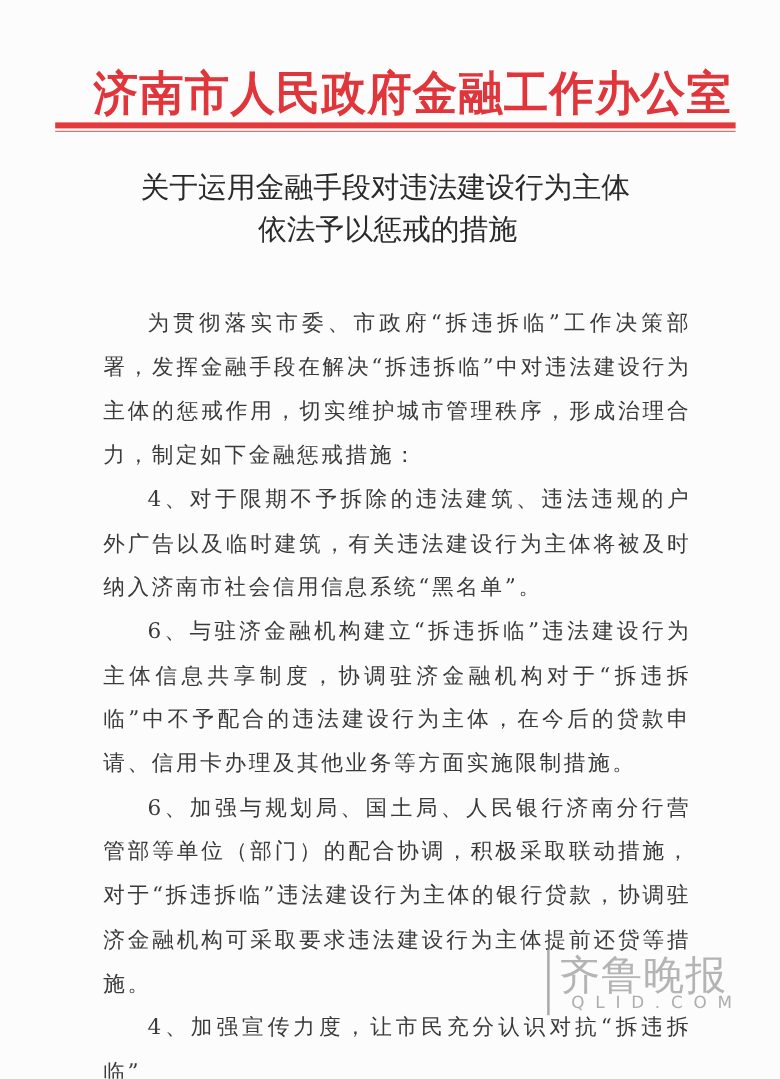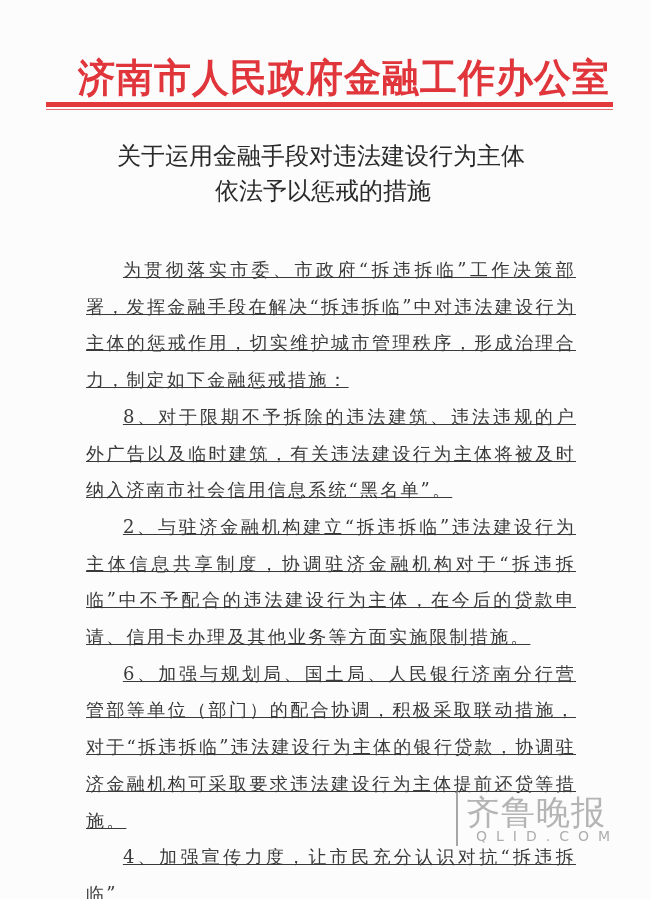--- a/index.html
+++ b/index.html
@@ -75,21 +75,20 @@
       font-family: "DejaVu Serif", "Liberation Serif", serif;
       font-size: 18px;
       line-height: 36.7px;
       letter-spacing: 2.2px;
       text-align: justify;
     }
     .para {
       margin: 0;
       text-indent: 2.05em;
       word-break: break-all;
-      text-decoration: underline;
     }
     .watermark {
       position: absolute;
       left: 290px;
       top: 790px;
       width: 320px;
       height: 60px;
       pointer-events: none;
     }
     .wm-script {
@@ -139,22 +138,22 @@
 
   <div class="letterhead">济南市人民政府金融工作办公室</div>
   <div class="rule-thick"></div>
   <div class="rule-thin"></div>
 
   <div class="doc-title line1">关于运用金融手段对违法建设行为主体</div>
   <div class="doc-title line2">依法予以惩戒的措施</div>
 
   <div class="body-text">
     <p class="para">为贯彻落实市委、市政府“拆违拆临”工作决策部署，发挥金融手段在解决“拆违拆临”中对违法建设行为主体的惩戒作用，切实维护城市管理秩序，形成治理合力，制定如下金融惩戒措施：</p>
-    <p class="para">8、对于限期不予拆除的违法建筑、违法违规的户外广告以及临时建筑，有关违法建设行为主体将被及时纳入济南市社会信用信息系统“黑名单”。</p>
-    <p class="para">2、与驻济金融机构建立“拆违拆临”违法建设行为主体信息共享制度，协调驻济金融机构对于“拆违拆临”中不予配合的违法建设行为主体，在今后的贷款申请、信用卡办理及其他业务等方面实施限制措施。</p>
+    <p class="para">4、对于限期不予拆除的违法建筑、违法违规的户外广告以及临时建筑，有关违法建设行为主体将被及时纳入济南市社会信用信息系统“黑名单”。</p>
+    <p class="para">6、与驻济金融机构建立“拆违拆临”违法建设行为主体信息共享制度，协调驻济金融机构对于“拆违拆临”中不予配合的违法建设行为主体，在今后的贷款申请、信用卡办理及其他业务等方面实施限制措施。</p>
     <p class="para">6、加强与规划局、国土局、人民银行济南分行营管部等单位（部门）的配合协调，积极采取联动措施，对于“拆违拆临”违法建设行为主体的银行贷款，协调驻济金融机构可采取要求违法建设行为主体提前还贷等措施。</p>
     <p class="para">4、加强宣传力度，让市民充分认识对抗“拆违拆临”</p>
   </div>
 
   <div class="watermark">
     <span class="wm-divider"></span>
     <span class="wm-brand">齐鲁晚报</span>
     <span class="wm-domain">QLID.COM</span>
   </div>
 

